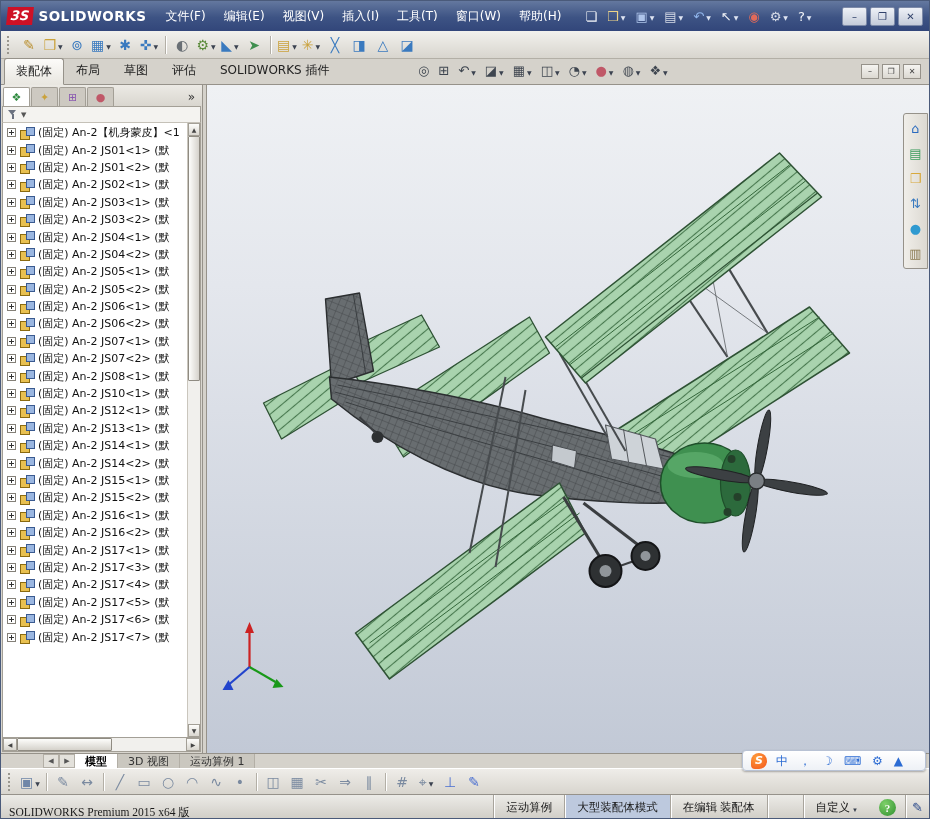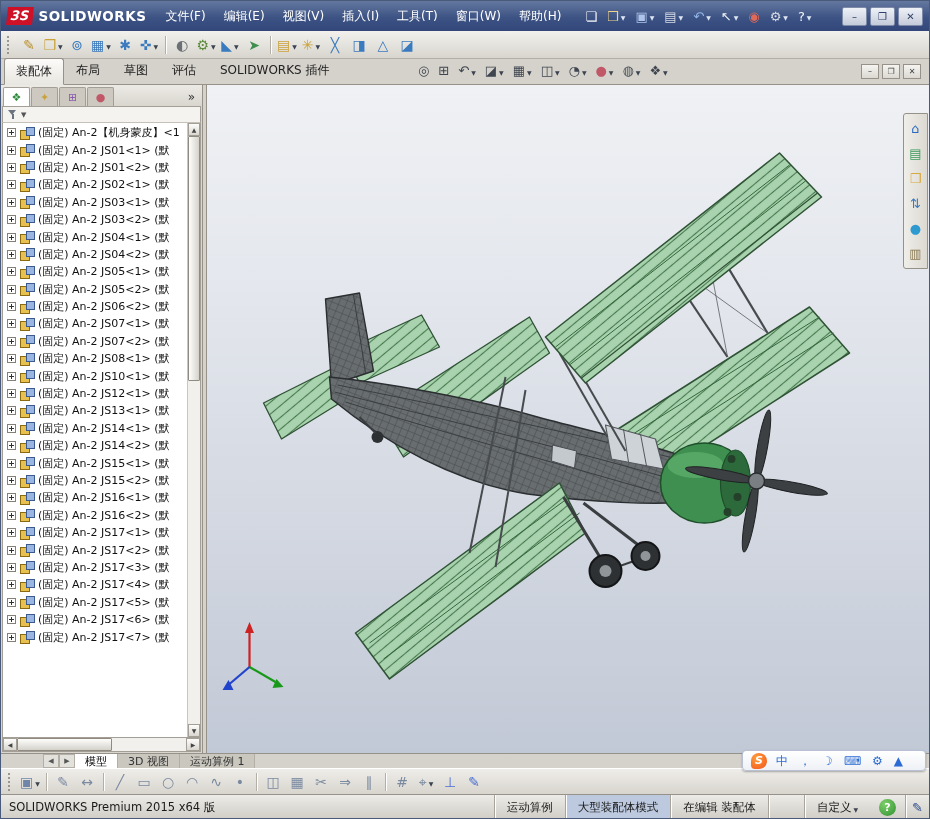--- a/index.html
+++ b/index.html
@@ -104,37 +104,37 @@
     border-radius:3px 0 0 3px; display:flex; flex-direction:column; padding:2px 0; }
   .tp-tab { height:25px; display:flex; align-items:center; justify-content:center; font-size:13px; }
   
   .bottom-tabs { position:absolute; top:752px; left:0; width:100%; height:15px;
     background:#d5d2cb; border-top:1px solid #96928a; display:flex; align-items:stretch;
     padding-left:42px; font-size:11px; }
   .bt-nav { width:16px; display:flex; align-items:center; justify-content:center; font-size:7px;
     color:#555; border:1px solid #b3afa6; background:#e3e1db; }
   .bt-tab { padding:0 10px; display:flex; align-items:center; color:#333;
     border-right:1px solid #b3afa6; background:#cac7bf; white-space:nowrap; }
-  .bt-tab.active { background:#fff; color:#000; }
+  .bt-tab.active { background:#fff; color:#000;font-weight:bold; }
   
   .ime { position:absolute; left:741px; top:749px; width:184px; height:21px;
     background:linear-gradient(#ffffff,#eef1f6); border:1px solid #b8c2d4; border-radius:4px;
     display:flex; align-items:center; gap:9px; padding:0 8px; box-shadow:0 1px 2px rgba(0,0,0,.3); z-index:5; }
   .ime-brand { width:16px; height:16px; border-radius:50% 50% 50% 4px; flex:none;
     background:radial-gradient(circle at 35% 30%,#ff9d3c,#f2541b); color:#fff; font-weight:bold;
     font-size:11px; font-style:italic; display:flex; align-items:center; justify-content:center; }
   .ime-item { font-size:12px; line-height:1; }
   
   .toolbar-bottom { position:absolute; top:767px; left:0; width:100%; height:26px;
     background:linear-gradient(#efede9,#d8d5ce); border-top:1px solid #fff;
     display:flex; align-items:center; padding-left:5px; }
   
   .statusbar { position:absolute; top:793px; left:0; width:100%; height:26px;
     background:linear-gradient(#ecebe7,#cfccc5); border-top:1px solid #96928a;
-    display:flex; align-items:center; font-size:11.5px; }
+    display:flex; align-items:flex-end; font-size:11.5px;font-family:Liberation Serif, serif; }
   .sb-left { padding:0 8px; white-space:nowrap; }
   .sb-cluster { margin-left:auto; display:flex; align-items:center; height:100%; }
   .sb-seg { height:100%; display:flex; align-items:center; padding:0 12px;
     border-left:1px solid #a8a49c; box-shadow:inset 1px 0 0 #fff; white-space:nowrap; }
   .sb-seg.hl { background:#bdc9de; }
   .sb-seg.blank { width:36px; padding:0; }
   .sb-badge { width:17px; height:17px; border-radius:50%; flex:none;
     background:radial-gradient(circle at 35% 30%,#7ed06a,#2f8f2f); color:#fff; font-size:11px;
     font-weight:bold; display:flex; align-items:center; justify-content:center; margin:0 9px; }
   .sb-edit { width:24px; height:100%; display:flex; align-items:center; justify-content:center;
@@ -468,20 +468,25 @@
               <span class="tree-icon"></span>
               <span class="tree-label">(固定) An-2 JS05&lt;1&gt; (默</span>
             </div>
 
             <div class="tree-row">
               <span class="expand"></span>
               <span class="tree-icon"></span>
               <span class="tree-label">(固定) An-2 JS05&lt;2&gt; (默</span>
             </div>
 
+            <div class="tree-row">
+              <span class="expand"></span>
+              <span class="tree-icon"></span>
+              <span class="tree-label">(固定) An-2 JS06&lt;1&gt; (默</span>
+            </div>
 
             <div class="tree-row">
               <span class="expand"></span>
               <span class="tree-icon"></span>
               <span class="tree-label">(固定) An-2 JS06&lt;2&gt; (默</span>
             </div>
 
             <div class="tree-row">
               <span class="expand"></span>
               <span class="tree-icon"></span>
@@ -556,25 +561,20 @@
               <span class="tree-icon"></span>
               <span class="tree-label">(固定) An-2 JS16&lt;2&gt; (默</span>
             </div>
 
             <div class="tree-row">
               <span class="expand"></span>
               <span class="tree-icon"></span>
               <span class="tree-label">(固定) An-2 JS17&lt;1&gt; (默</span>
             </div>
 
-            <div class="tree-row">
-              <span class="expand"></span>
-              <span class="tree-icon"></span>
-              <span class="tree-label">(固定) An-2 JS17&lt;2&gt; (默</span>
-            </div>
 
             <div class="tree-row">
               <span class="expand"></span>
               <span class="tree-icon"></span>
               <span class="tree-label">(固定) An-2 JS17&lt;3&gt; (默</span>
             </div>
 
             <div class="tree-row">
               <span class="expand"></span>
               <span class="tree-icon"></span>

